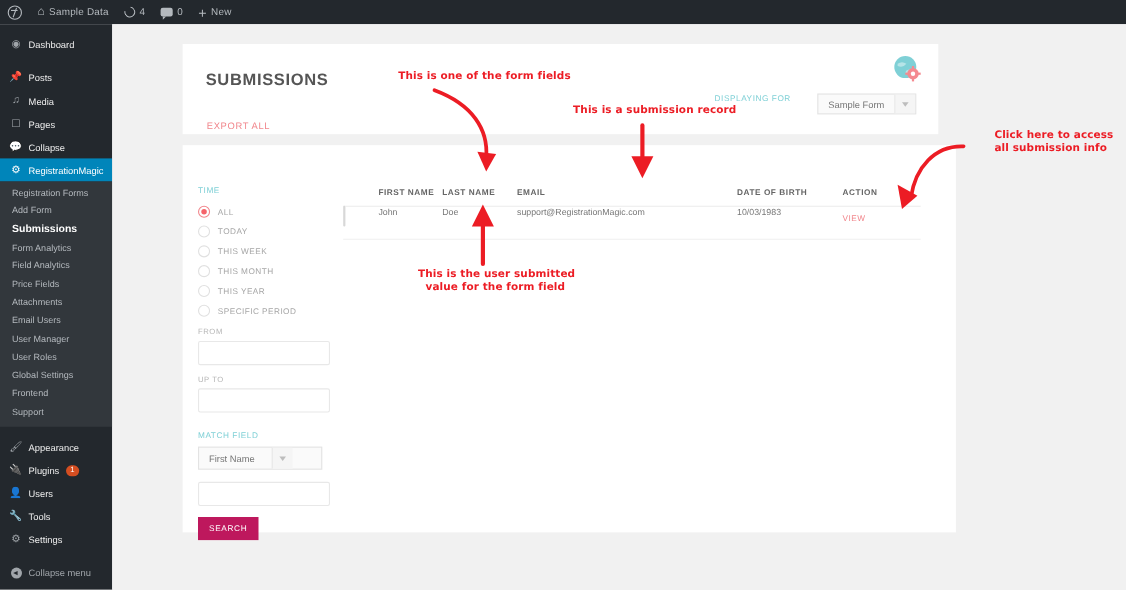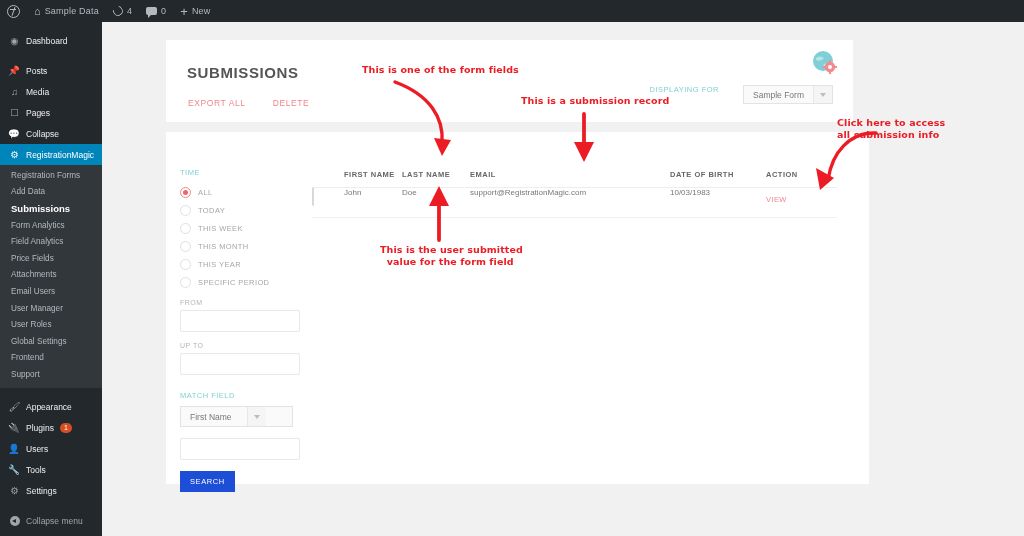--- a/index.html
+++ b/index.html
@@ -107,22 +107,22 @@
   #headpanel {
     position: absolute; left: 64px; top: 18px;
     width: 687px; height: 82px; background: #fff;
   }
   #page-title {
     position: absolute; left: 21px; top: 24px;
     font-size: 15px; letter-spacing: .6px;
     color: #555; font-weight: bold;
   }
   #head-actions {
-    position: absolute; left: 22px; top: 58px;
-    display: flex; gap: 27px;
+    position: absolute; left: 22px; top: 69px;
+    display: flex; gap: 12px; flex-direction: column;
   }
   #head-actions a {
     color: #f1868c; font-size: 8.5px;
     letter-spacing: .6px; text-decoration: none;
   }
   #rm-logo {
     position: absolute; right: 15px; top: 10px;
     width: 26px; height: 26px;
   }
   #displaying-wrap {
@@ -183,21 +183,21 @@
   .f-input {
     width: 100%; height: 22px;
     border: 1px solid #e8e8e8; background: #fff;
     border-radius: 2px; margin-bottom: 10px;
   }
   .f-sublabel {
     color: #b5b5b5; font-size: 7px;
     letter-spacing: .5px; margin-bottom: 4px;
   }
   #search-btn {
-    background: #1d4ed8; color: #fff; border: none;
+    background: #be185d; color: #fff; border: none;
     font-size: 7.5px; letter-spacing: .6px;
     padding: 6px 10px; font-family: inherit; cursor: pointer;
   }
 
   
   #table { position: absolute; left: 146px; top: 30px; width: 525px; }
   #table .thead {
     display: flex; align-items: center;
     height: 26px; border-bottom: 1px solid #ededed;
   }
@@ -288,21 +288,21 @@
   <div class="menu-item current">
     <span class="mi-ico">⚙</span>
     <span>RegistrationMagic</span>
   </div>
 
   <div class="submenu">
     <div class="submenu-item">
         <span>Registration Forms</span>
       </div>
     <div class="submenu-item">
-        <span>Add Data</span>
+        <span>Add Form</span>
       </div>
     <div class="submenu-item current">
         <span>Submissions</span>
       </div>
     <div class="submenu-item">
         <span>Form Analytics</span>
       </div>
     <div class="submenu-item">
         <span>Field Analytics</span>
       </div>
@@ -490,15 +490,15 @@
       <polygon points="584,162 574,142 594,142"></polygon>
       <polygon points="439,186 429,206 449,206"></polygon>
       <polygon points="820,190 816,168 834,178"></polygon>
     </g>
   </svg>
 
   <div class="anno-text" style="left:362px;top:64px">This is one of the form fields</div>
   <div class="anno-text" style="left:521px;top:95px">This is a submission record</div>
   <div class="anno-text" style="left:380px;top:244px">This is the user submitted
   value for the form field</div>
-  <div class="anno-text" style="left:837px;top:117px">Click here to access
+  <div class="anno-text" style="left:904px;top:117px">Click here to access
 all submission info</div>
 </div>
 
 </body></html>

